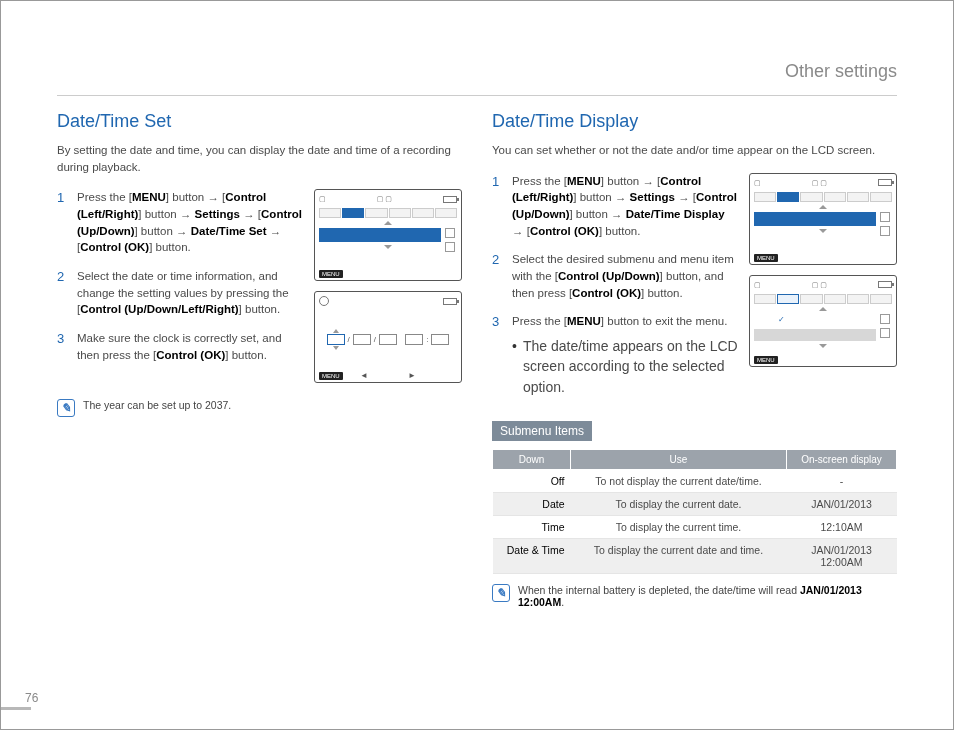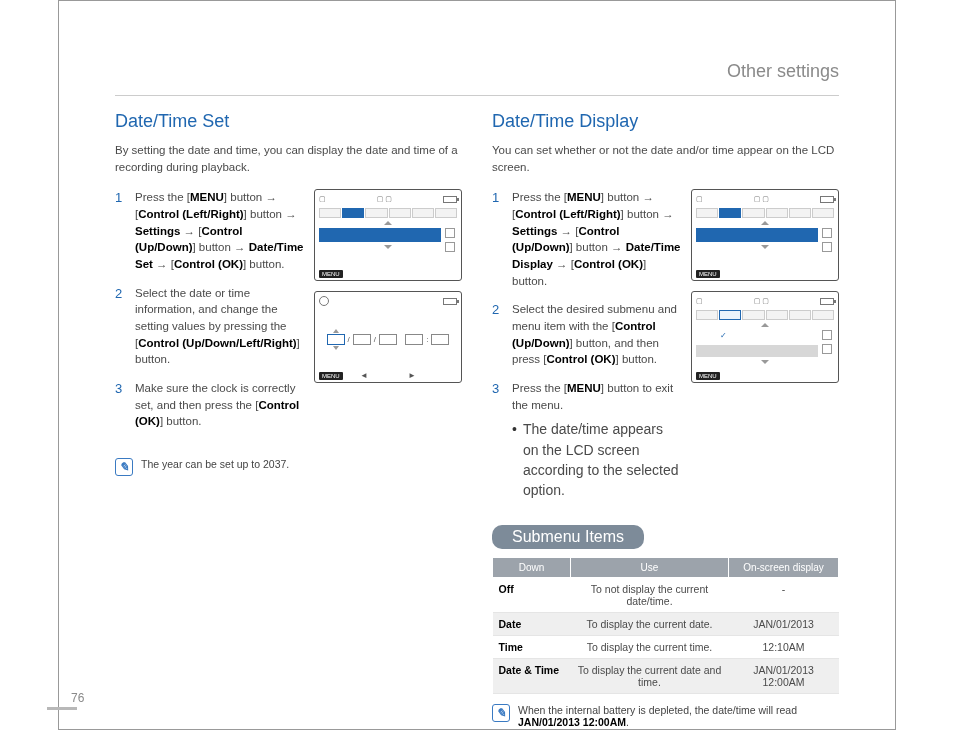--- a/index.html
+++ b/index.html
@@ -13,21 +13,21 @@
   }
   *{box-sizing:border-box;}
   html,body{margin:0;padding:0;}
   body{
     font-family:Arial,Helvetica,sans-serif;
     font-size:12px;
     color:var(--grey-text);
     background:#fff;
   }
   .page{
-    width:838px;
+    width:954px;
     height:730px;
     position:relative;
     border:1px solid #999;
     margin:0 auto;
     padding:48px 56px 28px 56px;
   }
   .header-right{
     position:absolute;
     top:60px; right:56px;
     font-size:18px;
@@ -179,24 +179,23 @@
   .note-icon{
     width:18px;height:18px;border:1.5px solid var(--accent-light);border-radius:3px;
     display:flex;align-items:center;justify-content:center;
     color:var(--accent-light);font-style:italic;font-weight:700;font-size:12px;
     flex:none;
   }
   .submenu-chip{
     display:inline-block;
     background:#7d8b99;
     color:#fff;
-    font-size:16px;
-    padding:3px 20px;
+    font-size:12px;
+    padding:3px 8px;
     margin:12px 0 8px 0;
-    border-radius:10px;
   }
   table.sub{
     width:100%;
     border-collapse:collapse;
     font-size:10.5px;
   }
   table.sub th{
     background:var(--table-head);
     color:#fff;
     font-weight:400;
@@ -204,25 +203,25 @@
     border:1px solid #fff;
     font-size:10px;
   }
   table.sub td{
     padding:5px 6px;
     border-bottom:1px solid #e5e5e5;
     vertical-align:top;
     text-align:center;
   }
   table.sub tbody tr:nth-child(even) td{background:var(--table-row-alt);}
-  table.sub td.item{font-weight:700;text-align:left;width:78px;color:#000;}
+  table.sub td.item{font-weight:400;text-align:right;width:78px;color:#000;}
   table.sub td.disp{text-align:center;width:110px;}
   .pagenum{
     position:absolute;
-    left:12px;
+    left:24px;
     bottom:24px;
     font-size:12px;
     color:var(--light-grey);
   }
   .pagenum::before{
     content:"";
     position:absolute;left:-24px;top:16px;width:30px;height:3px;background:#b8b8b8;
   }
 </style>
 </head>

